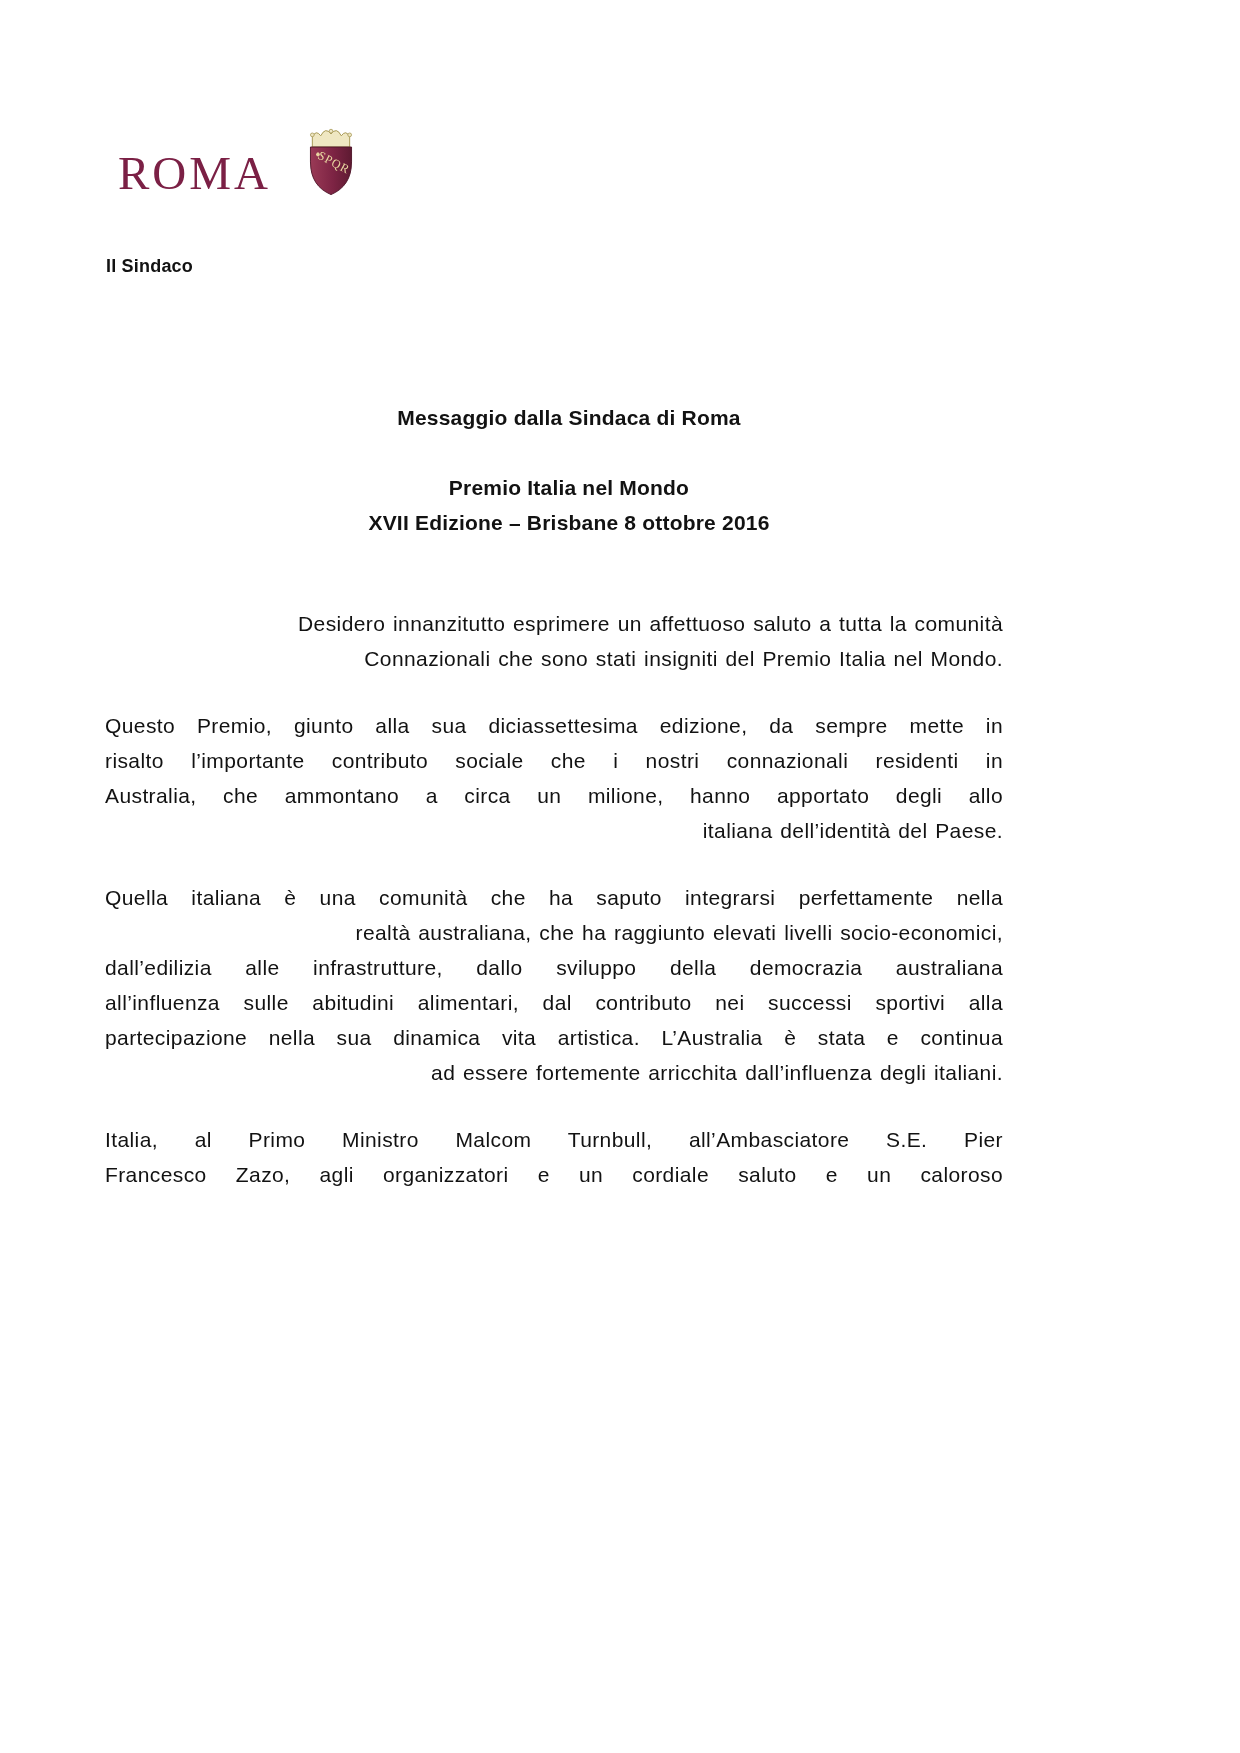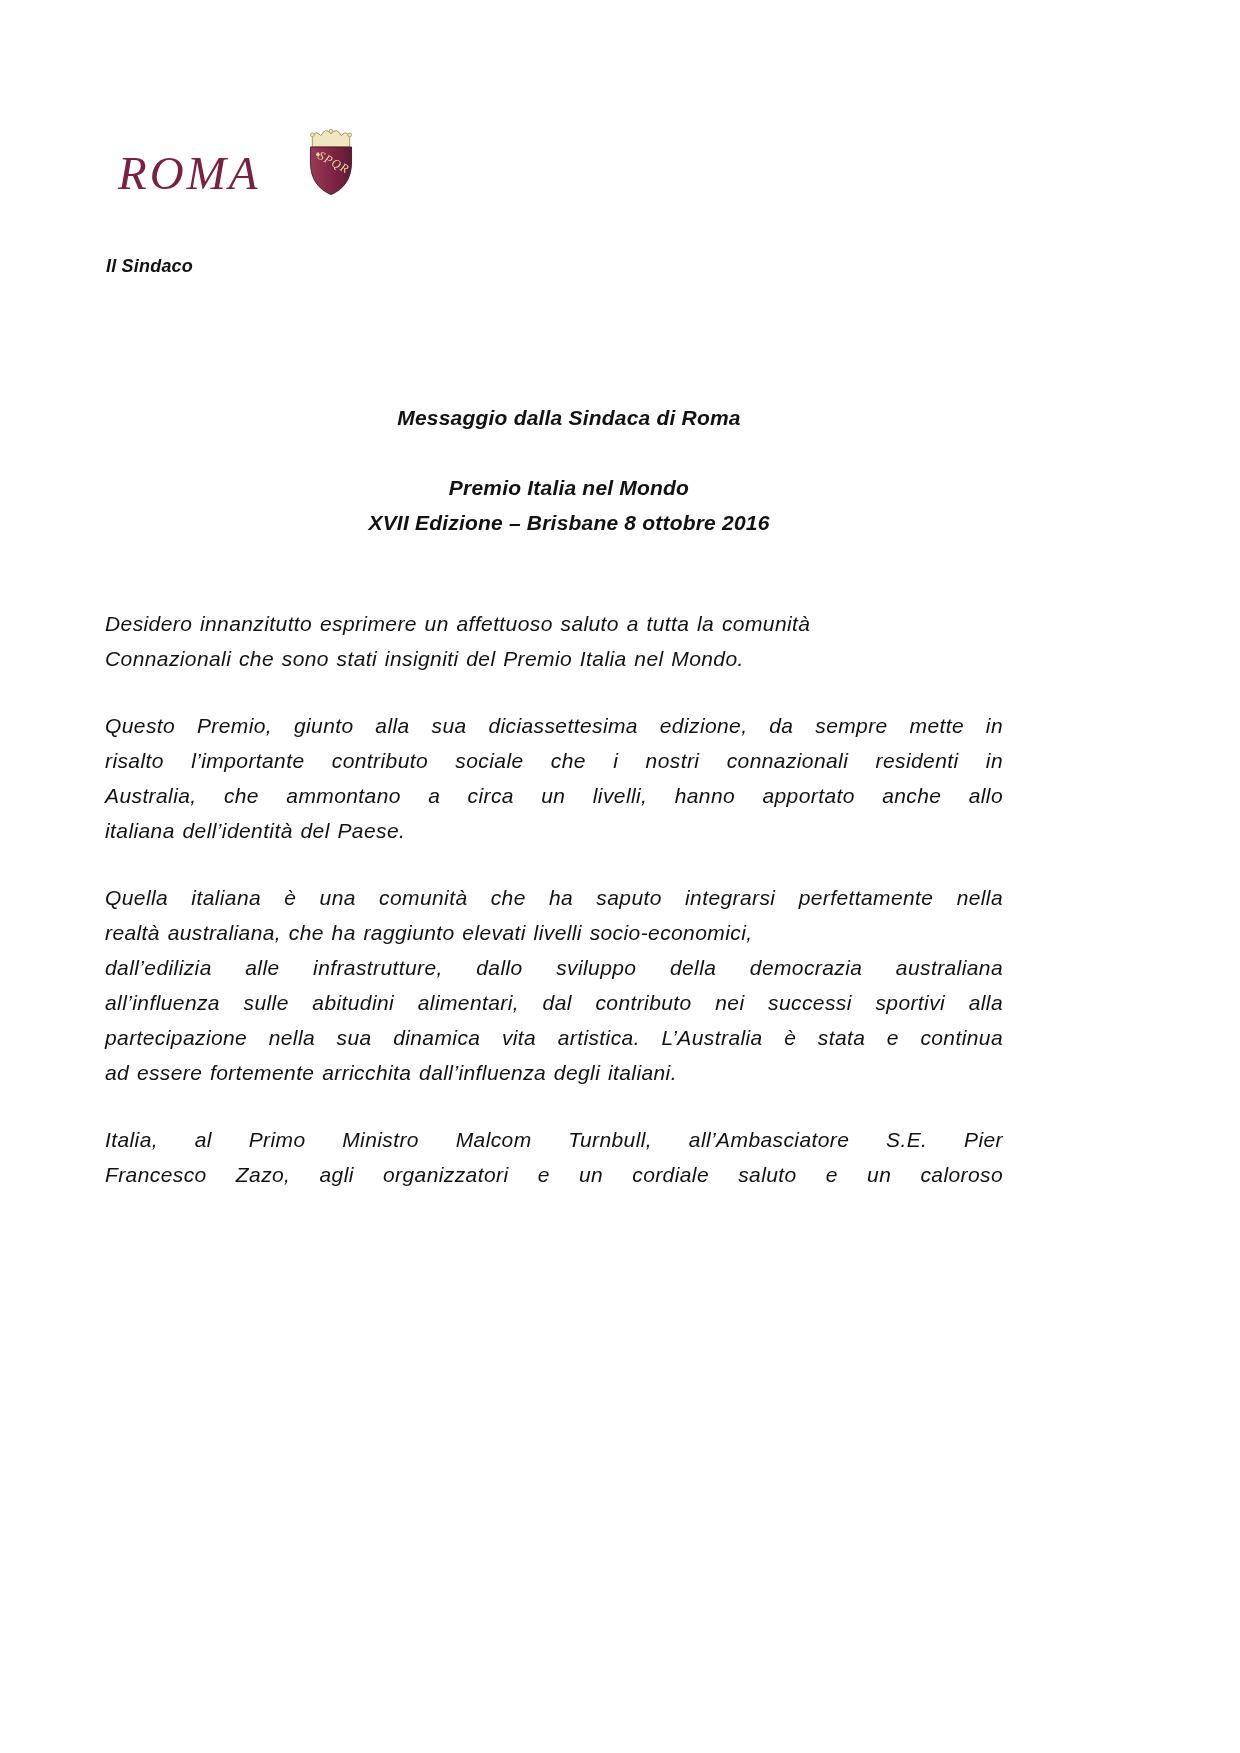--- a/index.html
+++ b/index.html
@@ -4,21 +4,20 @@
 <style>
   html, body { margin: 0; padding: 0; background: #ffffff; }
   .page {
     position: relative;
     width: 1240px;
     height: 1342px;
     background: #ffffff;
     overflow: hidden;
     font-family: "Liberation Sans", sans-serif;
     color: #121212;
-    font-style: italic;
   }
 
   
   .wordmark {
     position: absolute;
     left: 118px;
     top: 150px;
     font-family: "Liberation Serif", serif;
     font-size: 47px;
     line-height: 1;
@@ -60,21 +59,21 @@
     position: absolute;
     left: 105px;
     top: 606px;
     width: 898px;
     font-size: 21px;
     line-height: 35px;
     letter-spacing: 0.4px;
     word-spacing: 1.5px;
   }
   .para { margin: 0 0 32px 0; }
-  .line { text-align: left; white-space: normal; }
+  .line { text-align: right; white-space: normal; }
   .line.fill { text-align: justify; text-align-last: justify; }
 </style>
 </head>
 <body>
 
 <div class="page">
 
   <div class="wordmark">ROMA</div>
 
   <svg class="crest" viewBox="0 0 60 78" xmlns="http://www.w3.org/2000/svg">
@@ -108,21 +107,21 @@
   </div>
 
   <div class="body">
     <div class="para">
         <div class="line">Desidero innanzitutto esprimere un affettuoso saluto a tutta la comunità</div>
         <div class="line">Connazionali che sono stati insigniti del Premio Italia nel Mondo.</div>
       </div>
     <div class="para">
         <div class="line fill">Questo Premio, giunto alla sua diciassettesima edizione, da sempre mette in</div>
         <div class="line fill">risalto l’importante contributo sociale che i nostri connazionali residenti in</div>
-        <div class="line fill">Australia, che ammontano a circa un livelli, hanno apportato anche allo</div>
+        <div class="line fill">Australia, che ammontano a circa un milione, hanno apportato degli allo</div>
         <div class="line">italiana dell’identità del Paese.</div>
       </div>
     <div class="para">
         <div class="line fill">Quella italiana è una comunità che ha saputo integrarsi perfettamente nella</div>
         <div class="line">realtà australiana, che ha raggiunto elevati livelli socio-economici,</div>
         <div class="line fill">dall’edilizia alle infrastrutture, dallo sviluppo della democrazia australiana</div>
         <div class="line fill">all’influenza sulle abitudini alimentari, dal contributo nei successi sportivi alla</div>
         <div class="line fill">partecipazione nella sua dinamica vita artistica. L’Australia è stata e continua</div>
         <div class="line">ad essere fortemente arricchita dall’influenza degli italiani.</div>
       </div>

